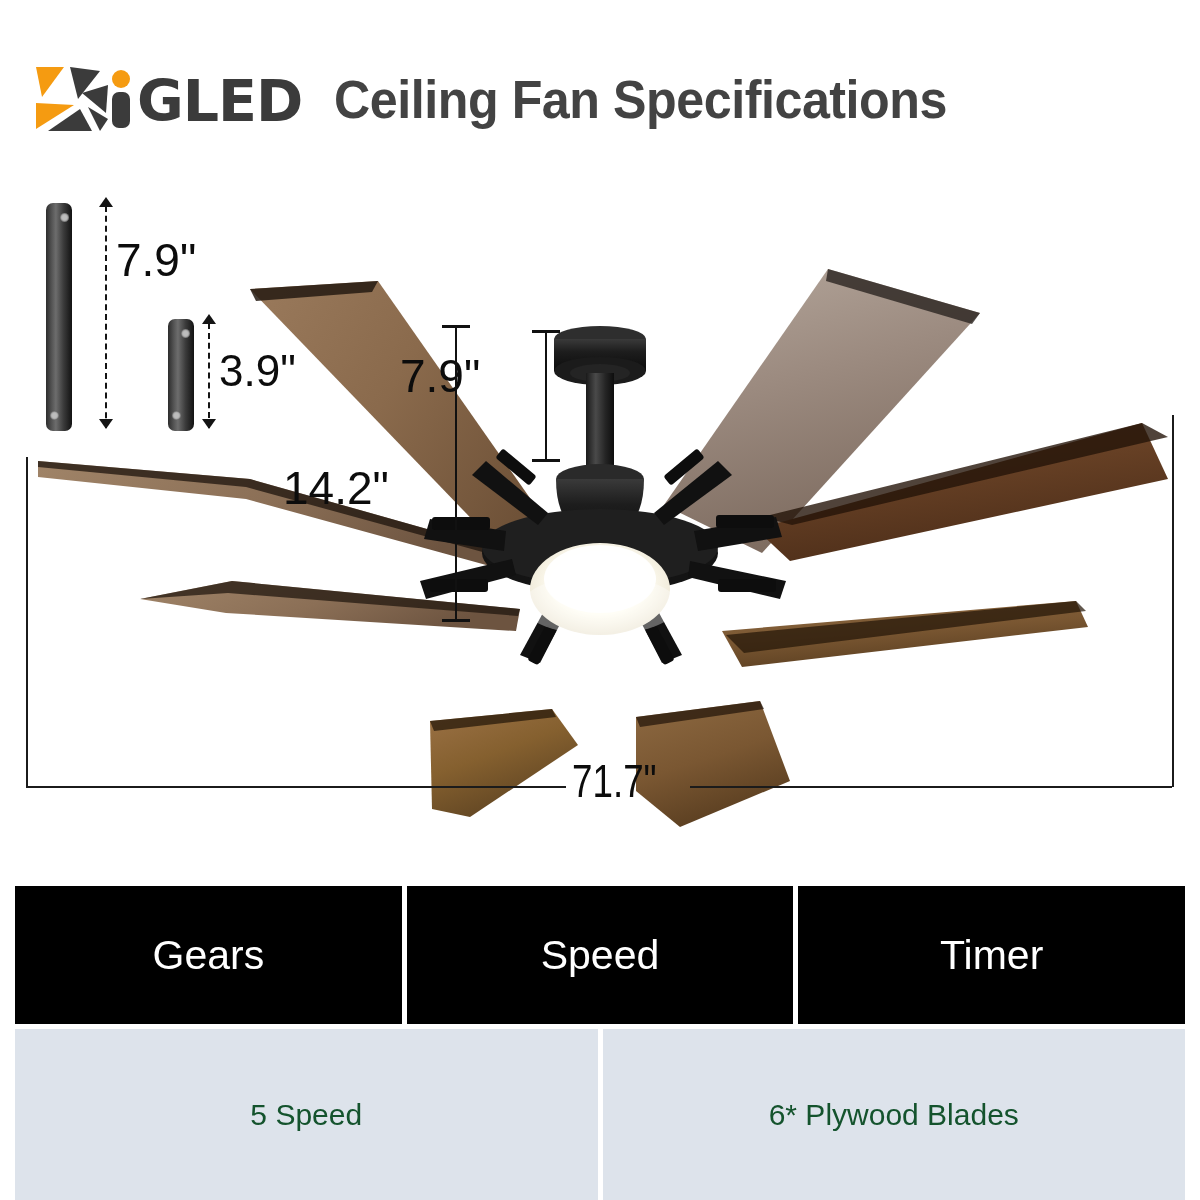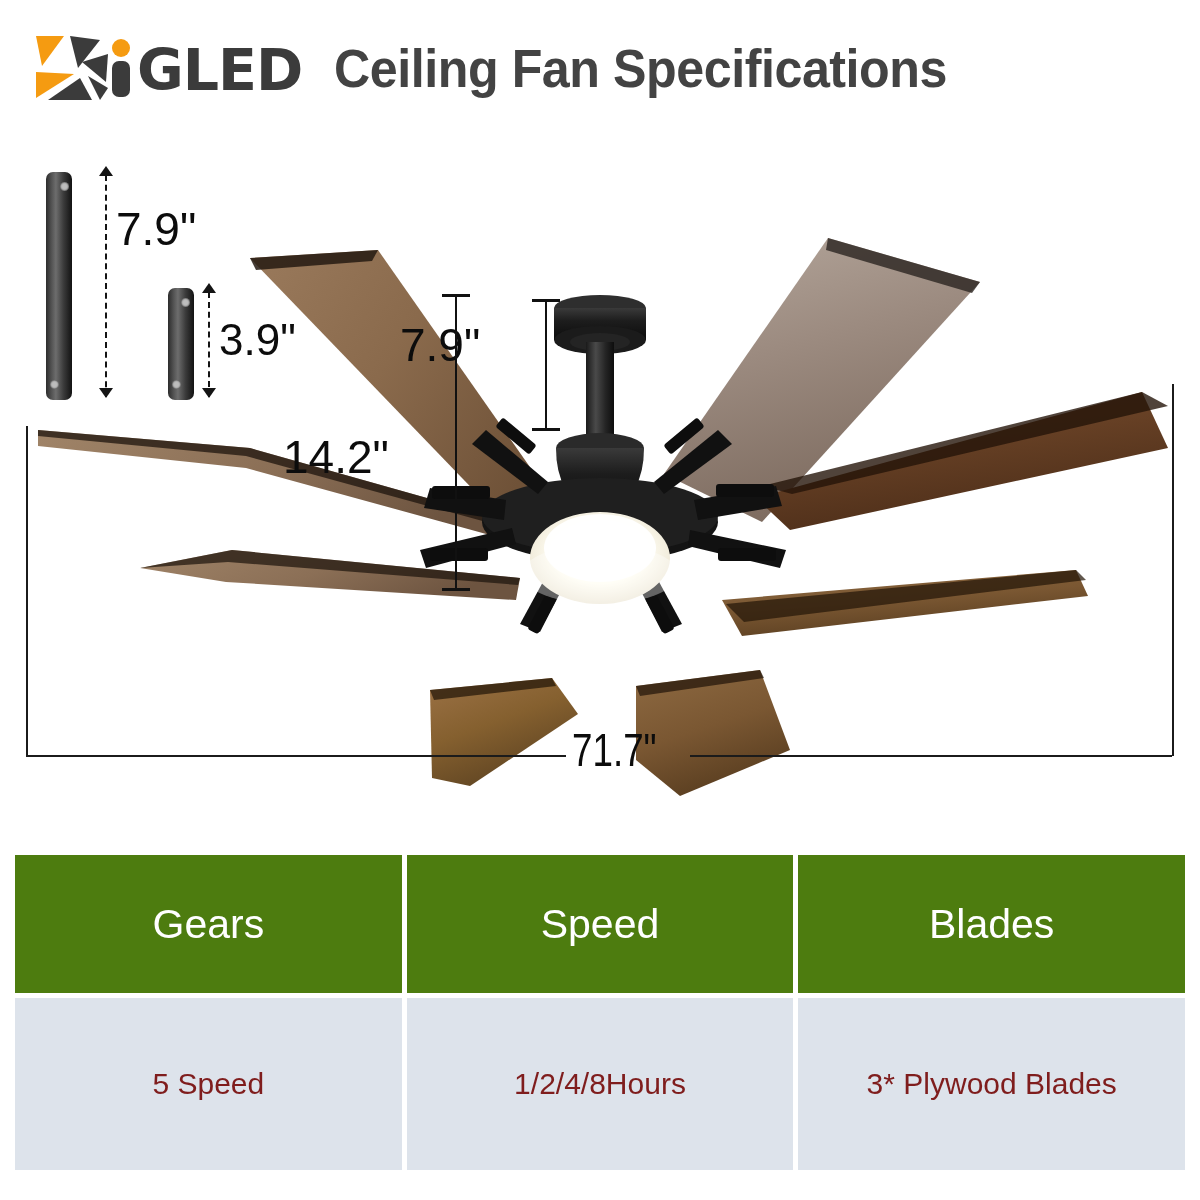--- a/index.html
+++ b/index.html
@@ -2,21 +2,21 @@
 <html><head>
 <meta charset="utf-8">
 <style>
   * { box-sizing: border-box; margin: 0; padding: 0; }
   html, body {
     width: 1200px; height: 1200px;
     background: #ffffff;
     font-family: "Liberation Sans", sans-serif;
     overflow: hidden;
   }
-  .page { position: relative; width: 1200px; height: 852px; background: #fff; }
+  .page { position: relative; width: 1200px; height: 852px; background: #fff; margin-top: 31px; }
 
   
   .header { position: absolute; left: 0; top: 22px; width: 1200px; height: 92px; display: flex; align-items: center; }
   .logo-mark { position: relative; width: 86px; height: 72px; margin-left: 30px; flex: none; }
   .logo-word { display: flex; align-items: flex-end; margin-left: -6px; }
   .logo-i { position: relative; width: 22px; height: 58px; margin-right: 5px; }
   .logo-i-dot { position: absolute; left: 2px; top: 0; width: 18px; height: 18px; border-radius: 50%; background: #F59B11; }
   .logo-i-stem { position: absolute; left: 2px; top: 22px; width: 18px; height: 36px; border-radius: 7px; background: #3B3B3B; }
   .logo-gled { font-size: 57px; font-weight: bold; color: #3B3B3B; letter-spacing: -1px; line-height: 0.95;
                font-family: "DejaVu Sans", sans-serif; }
@@ -48,22 +48,22 @@
   
   .fan { position: absolute; left: 0; top: 0; width: 1200px; height: 700px; }
 
   
   .ext { position: absolute; background: #1b1b1b; width: 1.6px; }
   .wline { position: absolute; height: 1.6px; background: #1b1b1b; }
 
   
   .spec-table { position: absolute; left: 15px; top: 855px; width: 1170px; }
   .trow { display: flex; width: 100%; }
-  .trow.head .cell { background: #4d7c0f; color: #ffffff; height: 138px; }
-  .trow.body .cell { background: #DDE3EB; color: #7f1d1d; height: 172px; }
+  .trow.head .cell { background: #000000; color: #ffffff; height: 138px; }
+  .trow.body .cell { background: #DDE3EB; color: #14532d; height: 172px; }
   .cell { flex: 1 1 0; display: flex; align-items: center; justify-content: center;
           text-align: center; margin-right: 5px; }
   .cell:last-child { margin-right: 0; }
   .trow.head { margin-bottom: 5px; }
   .trow.head .cell span { font-size: 41px; font-weight: 400; font-family: "Liberation Sans", sans-serif; }
   .trow.body .cell span { font-size: 30px; font-weight: 400; font-family: "Liberation Sans", sans-serif; }
 </style>
 </head>
 <body>
 
@@ -278,30 +278,27 @@
   <div class="spec-table">
 
     <div class="trow head">
       <div class="cell">
         <span>Gears</span>
       </div>
       <div class="cell">
         <span>Speed</span>
       </div>
       <div class="cell">
-        <span>Blades</span>
+        <span>Timer</span>
       </div>
     </div>
 
     <div class="trow body">
       <div class="cell">
         <span>5 Speed</span>
       </div>
       <div class="cell">
-        <span>1/2/4/8Hours</span>
-      </div>
-      <div class="cell">
-        <span>3* Plywood Blades</span>
+        <span>6* Plywood Blades</span>
       </div>
     </div>
   </div>
 
 </div>
 
 </body></html>

